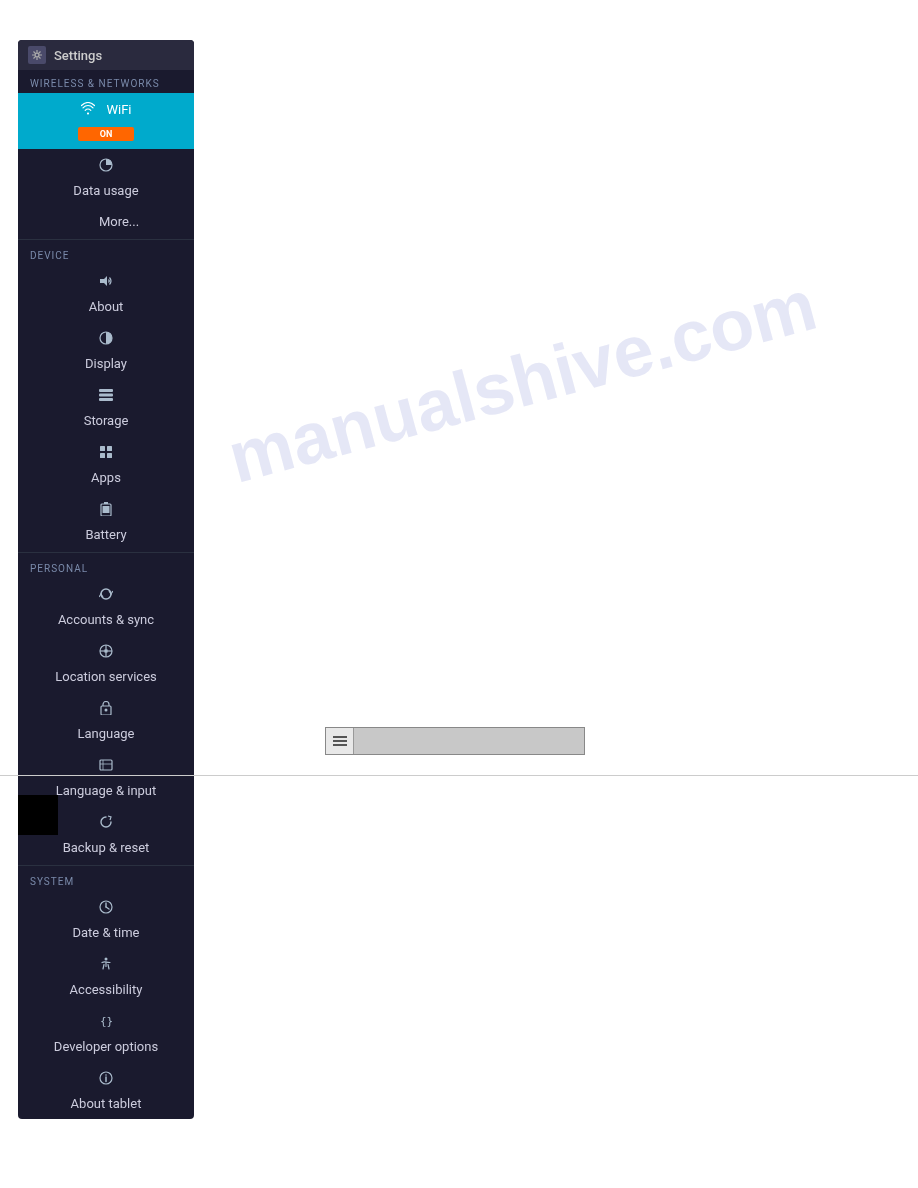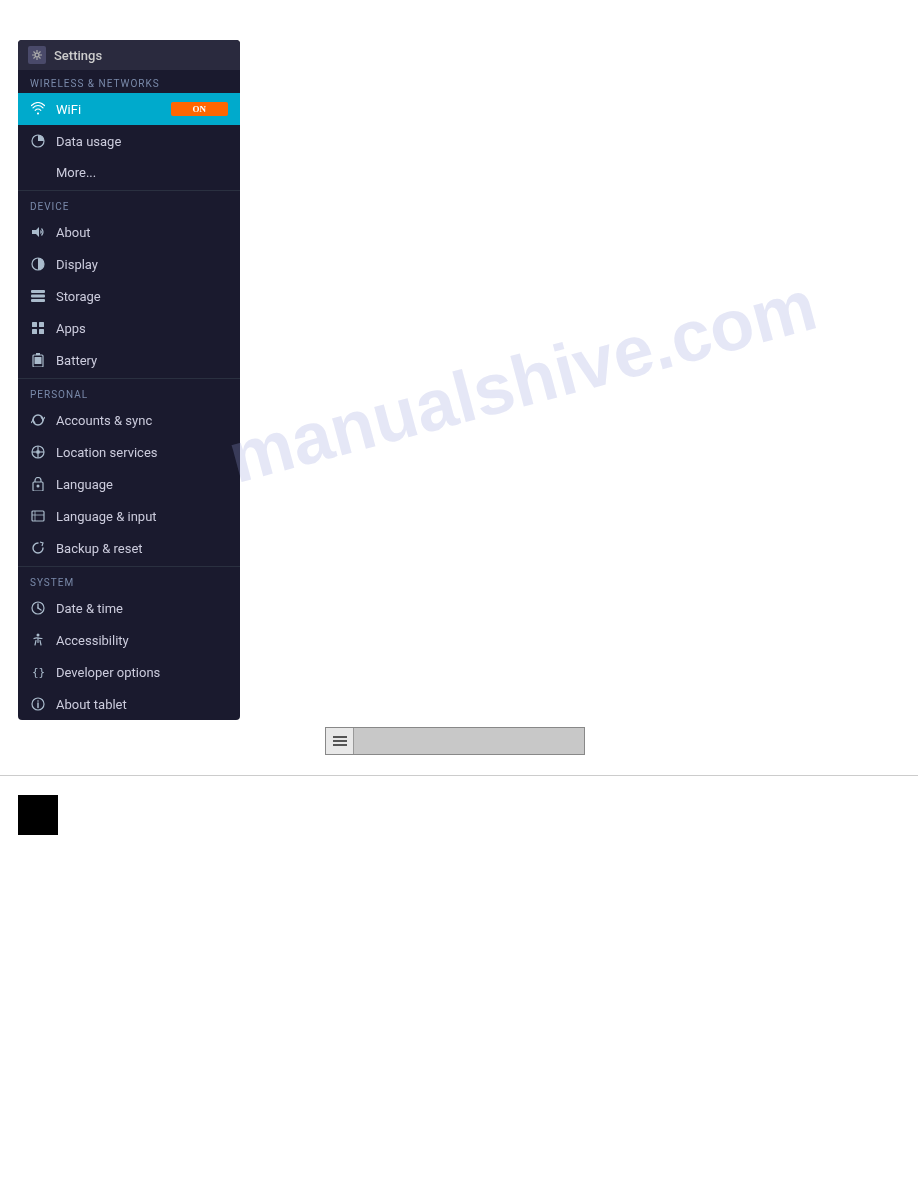--- a/index.html
+++ b/index.html
@@ -10,21 +10,21 @@
       font-family: 'Roboto', Arial, sans-serif;
       position: relative;
       overflow: hidden;
     }
 
     
     .sidebar {
       position: absolute;
       top: 40px;
       left: 18px;
-      width: 222px;
+      width: 176px;
       background: #1a1a2e;
       border-radius: 4px;
       overflow: hidden;
     }
 
     .sidebar-header {
       display: flex;
       align-items: center;
       padding: 6px 10px;
       background: #2a2a3e;
@@ -57,20 +57,21 @@
     }
 
     .sidebar-item {
       display: flex;
       align-items: center;
       padding: 8px 12px;
       gap: 10px;
       cursor: pointer;
       color: #ccccdd;
       font-size: 13px;
+      flex-direction: column;
     }
 
     .sidebar-item.wifi-item {
       background: #00aacc;
       color: #ffffff;
       justify-content: space-between;
     }
 
     .wifi-left {
       display: flex;
@@ -78,21 +79,20 @@
       gap: 10px;
     }
 
     .wifi-toggle {
       background: #ff6600;
       color: white;
       font-size: 9px;
       font-weight: bold;
       padding: 2px 22px;
       border-radius: 2px;
-      font-family: Liberation Serif, serif;
     }
 
     .item-icon {
       width: 16px;
       height: 16px;
       display: flex;
       align-items: center;
       justify-content: center;
       font-size: 13px;
       color: #aabbcc;

